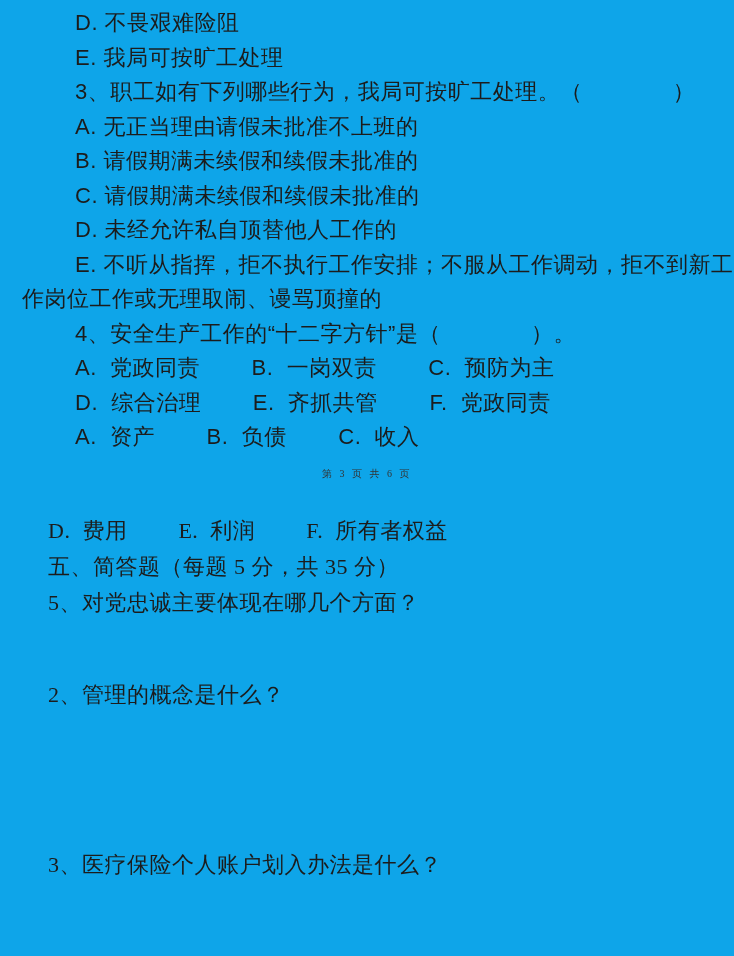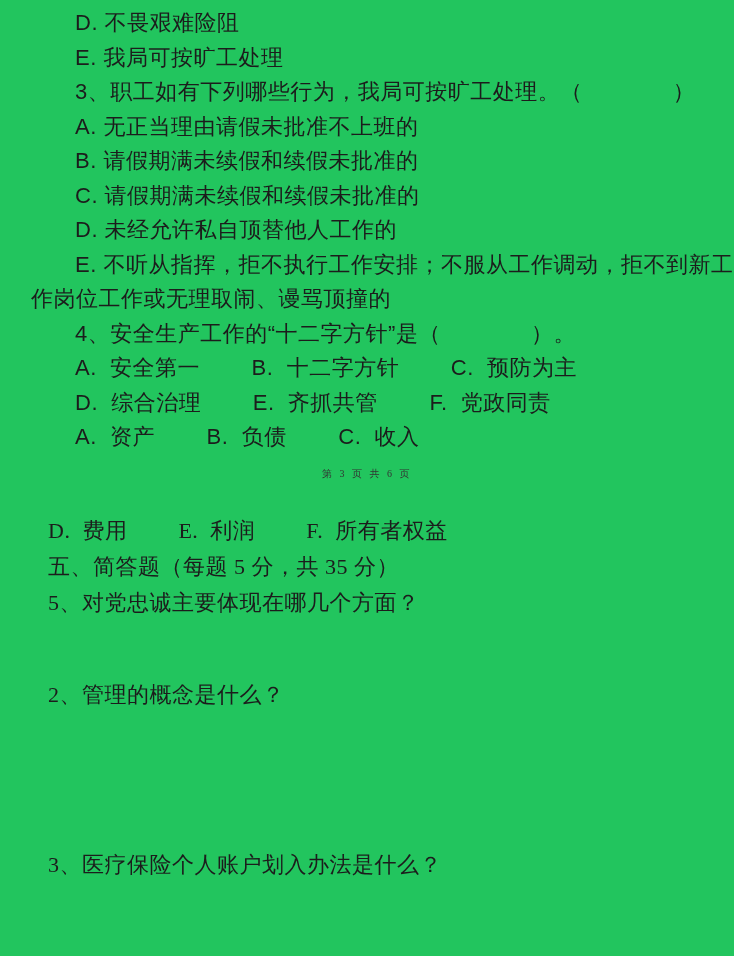--- a/index.html
+++ b/index.html
@@ -4,39 +4,39 @@
 <style>
   html, body {
     margin: 0;
     padding: 0;
     background: #ffffff;
   }
   .page {
     position: relative;
     width: 734px;
     height: 956px;
-    background: #22c55e;
+    background: #0ea5e9;
     overflow: hidden;
     font-family: "Liberation Sans", "DejaVu Sans", sans-serif;
     color: #1c1c1c;
   }
   .sec3 {
     padding-top: 6px;
   }
   .sec3 .line {
     height: 34.5px;
     line-height: 34.5px;
     margin-left: 75px;
     font-size: 22px;
     font-weight: 500;
     white-space: pre;
     letter-spacing: 0.5px;
   }
   .sec3 .line.flush {
-    margin-left: 31px;
+    margin-left: 22px;
   }
   .page-footer {
     margin-top: 9px;
     height: 20px;
     line-height: 20px;
     text-align: center;
     font-size: 10px;
     letter-spacing: 2.5px;
     color: #333333;
     font-family: "Liberation Serif", "DejaVu Serif", serif;
@@ -70,21 +70,21 @@
       <div class="line">D. 不畏艰难险阻</div>
       <div class="line">E. 我局可按旷工处理</div>
       <div class="line">3、职工如有下列哪些行为，我局可按旷工处理。（　　　　）</div>
       <div class="line">A. 无正当理由请假未批准不上班的</div>
       <div class="line">B. 请假期满未续假和续假未批准的</div>
       <div class="line">C. 请假期满未续假和续假未批准的</div>
       <div class="line">D. 未经允许私自顶替他人工作的</div>
       <div class="line">E. 不听从指挥，拒不执行工作安排；不服从工作调动，拒不到新工</div>
       <div class="line flush">作岗位工作或无理取闹、谩骂顶撞的</div>
       <div class="line">4、安全生产工作的“十二字方针”是（　　　　）。</div>
-      <div class="line">A.  安全第一　　 B.  十二字方针　　 C.  预防为主</div>
+      <div class="line">A.  党政同责　　 B.  一岗双责　　 C.  预防为主</div>
       <div class="line">D.  综合治理　　 E.  齐抓共管　　 F.  党政同责</div>
       <div class="line">A.  资产　　 B.  负债　　 C.  收入</div>
     </div>
 
   <div class="page-footer">第 3 页 共 6 页</div>
 
   <div class="sec4">
       <div class="line">D.  费用　　 E.  利润　　 F.  所有者权益</div>
       <div class="line">五、简答题（每题 5 分，共 35 分）</div>
       <div class="line">5、对党忠诚主要体现在哪几个方面？</div>

